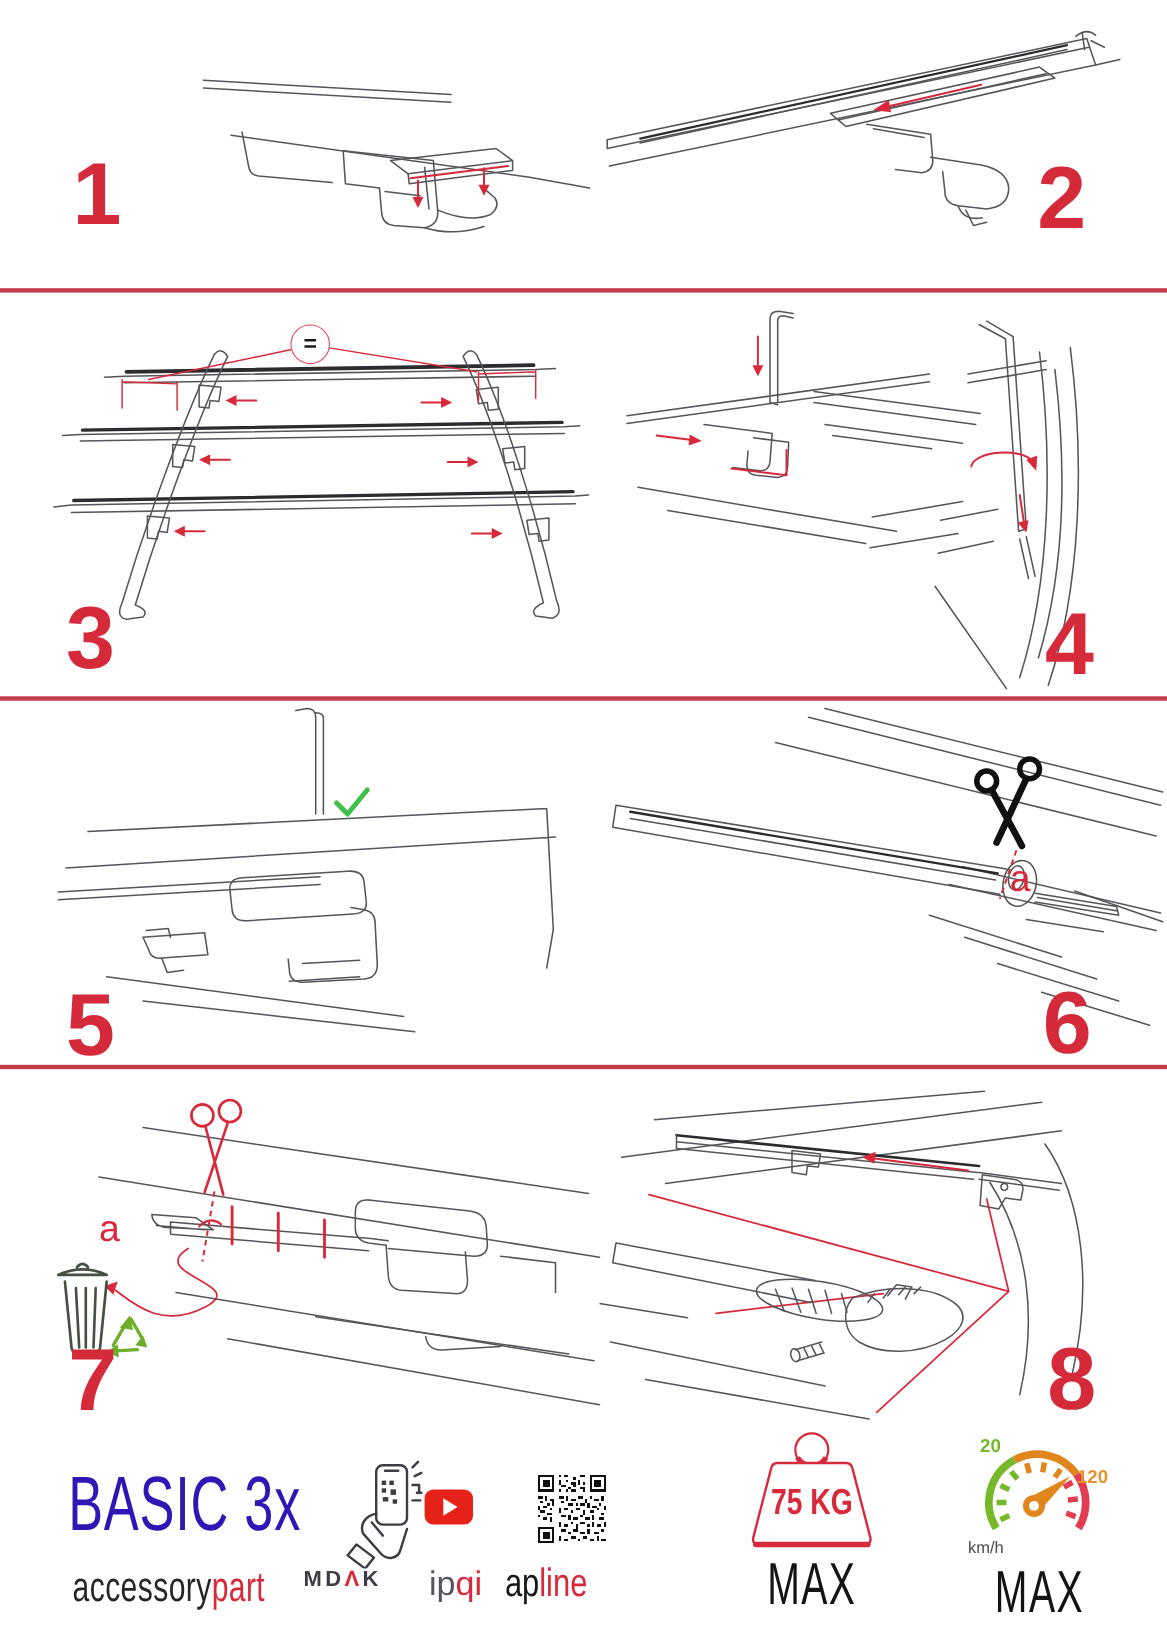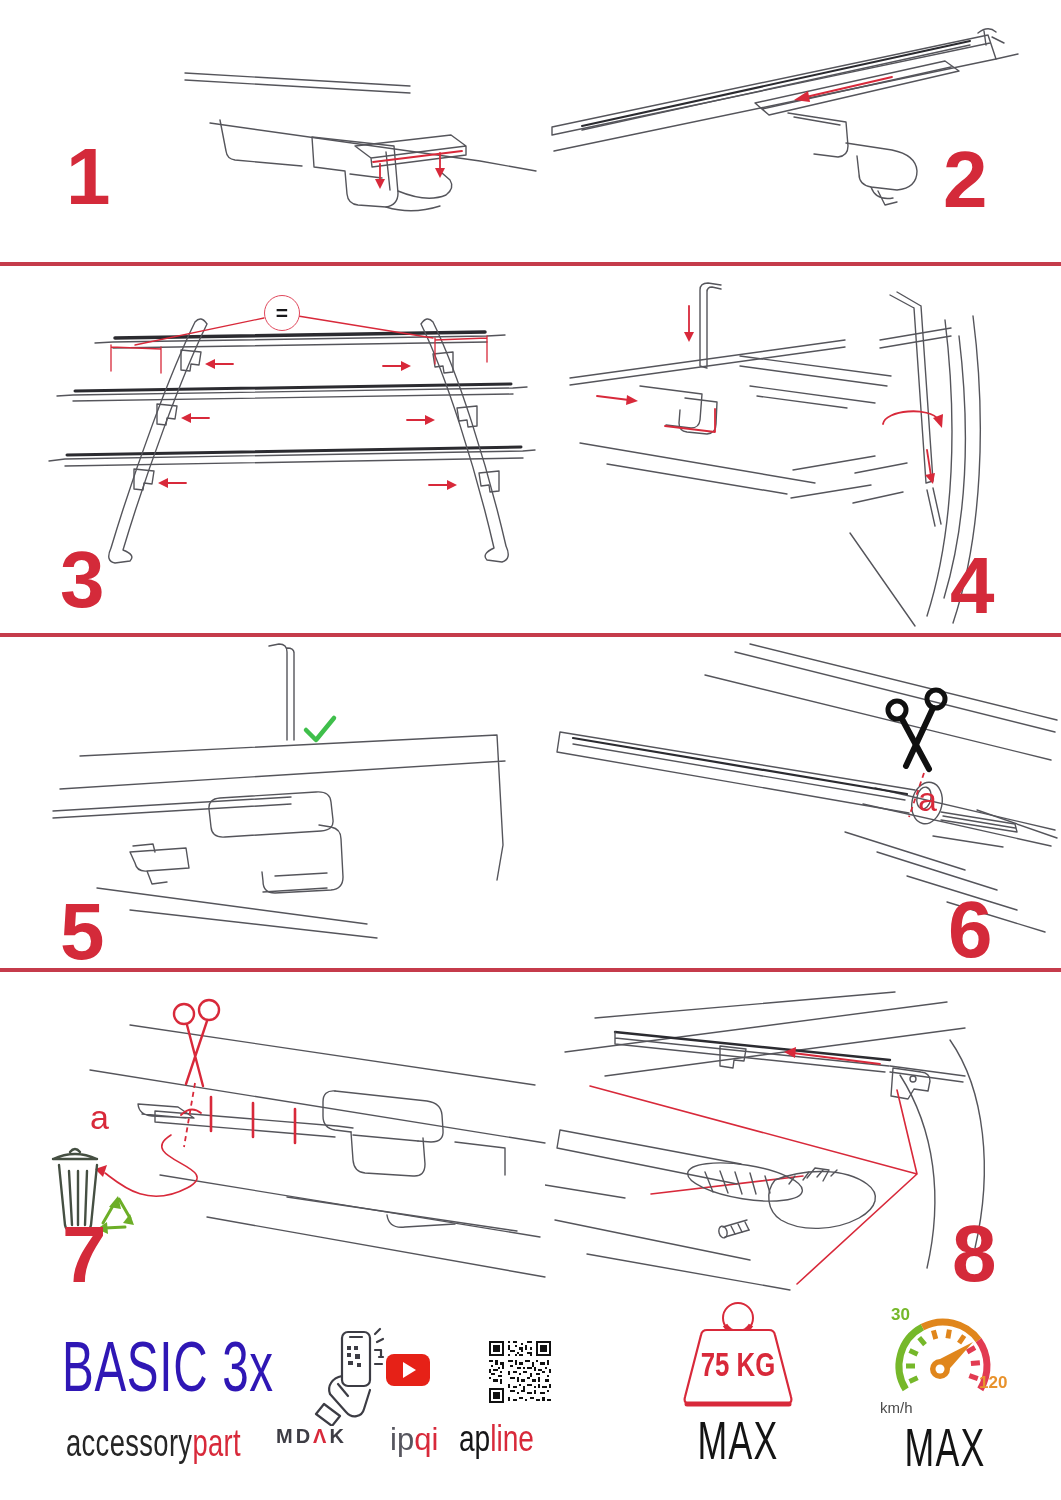--- a/index.html
+++ b/index.html
@@ -35,21 +35,21 @@
       display:flex;align-items:center;justify-content:center;}
   .yt i{display:block;width:0;height:0;border-left:13px solid #fff;border-top:8px solid transparent;
         border-bottom:8px solid transparent;margin-left:3px;}
   .kg-text{position:absolute;left:663px;top:1348px;width:150px;text-align:center;color:#d8293a;
            font-size:33px;line-height:1;font-weight:700;transform:scaleX(.78);}
   .max1{position:absolute;left:663px;top:1413px;width:150px;text-align:center;color:#141414;
         font-size:54px;line-height:1;letter-spacing:2px;transform:scaleX(.66);}
   .max2{position:absolute;left:880px;top:1420px;width:130px;text-align:center;color:#141414;
         font-size:54px;line-height:1;letter-spacing:2px;transform:scaleX(.66);}
   .sp60{position:absolute;left:891px;top:1306px;color:#76b82a;font-size:17px;font-weight:700;line-height:1;}
-  .sp120{position:absolute;left:979px;top:1334px;color:#e8922c;font-size:17px;font-weight:700;line-height:1;margin-top:40px;}
+  .sp120{position:absolute;left:979px;top:1334px;color:#e8922c;font-size:17px;font-weight:700;line-height:1;}
   .spunit{position:absolute;left:880px;top:1400px;width:130px;color:#4a4a4a;
           font-size:15px;line-height:1;}
 </style>
 </head>
 <body>
 
 <div id="page">
 
   <svg class="abs" style="left:140px;top:25px" width="400" height="215" viewBox="0 0 400 215">
     <path class="ink" d="M45,48 L270,61 M45,55 L270,68"></path>
@@ -308,18 +308,18 @@
     <path d="M98.6,38.1 A44,44 0 0 1 100.3,87.3" stroke="#e23b52" stroke-width="7" fill="none"></path>
     <g stroke-width="5" fill="none">
       <path d="M29.5,79.6 L37.6,75.8 M26,64 L35,64 M29.5,48.4 L37.6,52.2 M39.2,35.7 L45,42.6" stroke="#76b82a"></path>
       <path d="M53.4,28.3 L55.8,37 M69.4,27.6 L67.9,36.4 M84.2,33.7 L79.1,41.1" stroke="#e0861c"></path>
       <path d="M95,45.5 L87.2,50 M99.9,60.8 L90.9,61.6 M97.8,76.7 L89.3,73.6" stroke="#e23b52"></path>
     </g>
     <polygon points="56,68 60,57 93,40 64,73" fill="#e0861c"></polygon>
     <circle cx="60" cy="67" r="10" fill="#e0861c"></circle>
     <circle cx="60" cy="67" r="4.5" fill="#fff"></circle>
   </svg>
-  <div class="sp60">30</div>
+  <div class="sp60">20</div>
   <div class="sp120">120</div>
   <div class="spunit">km/h</div>
   <div class="max2">MAX</div>
 
 </div>
 
 </body></html>

